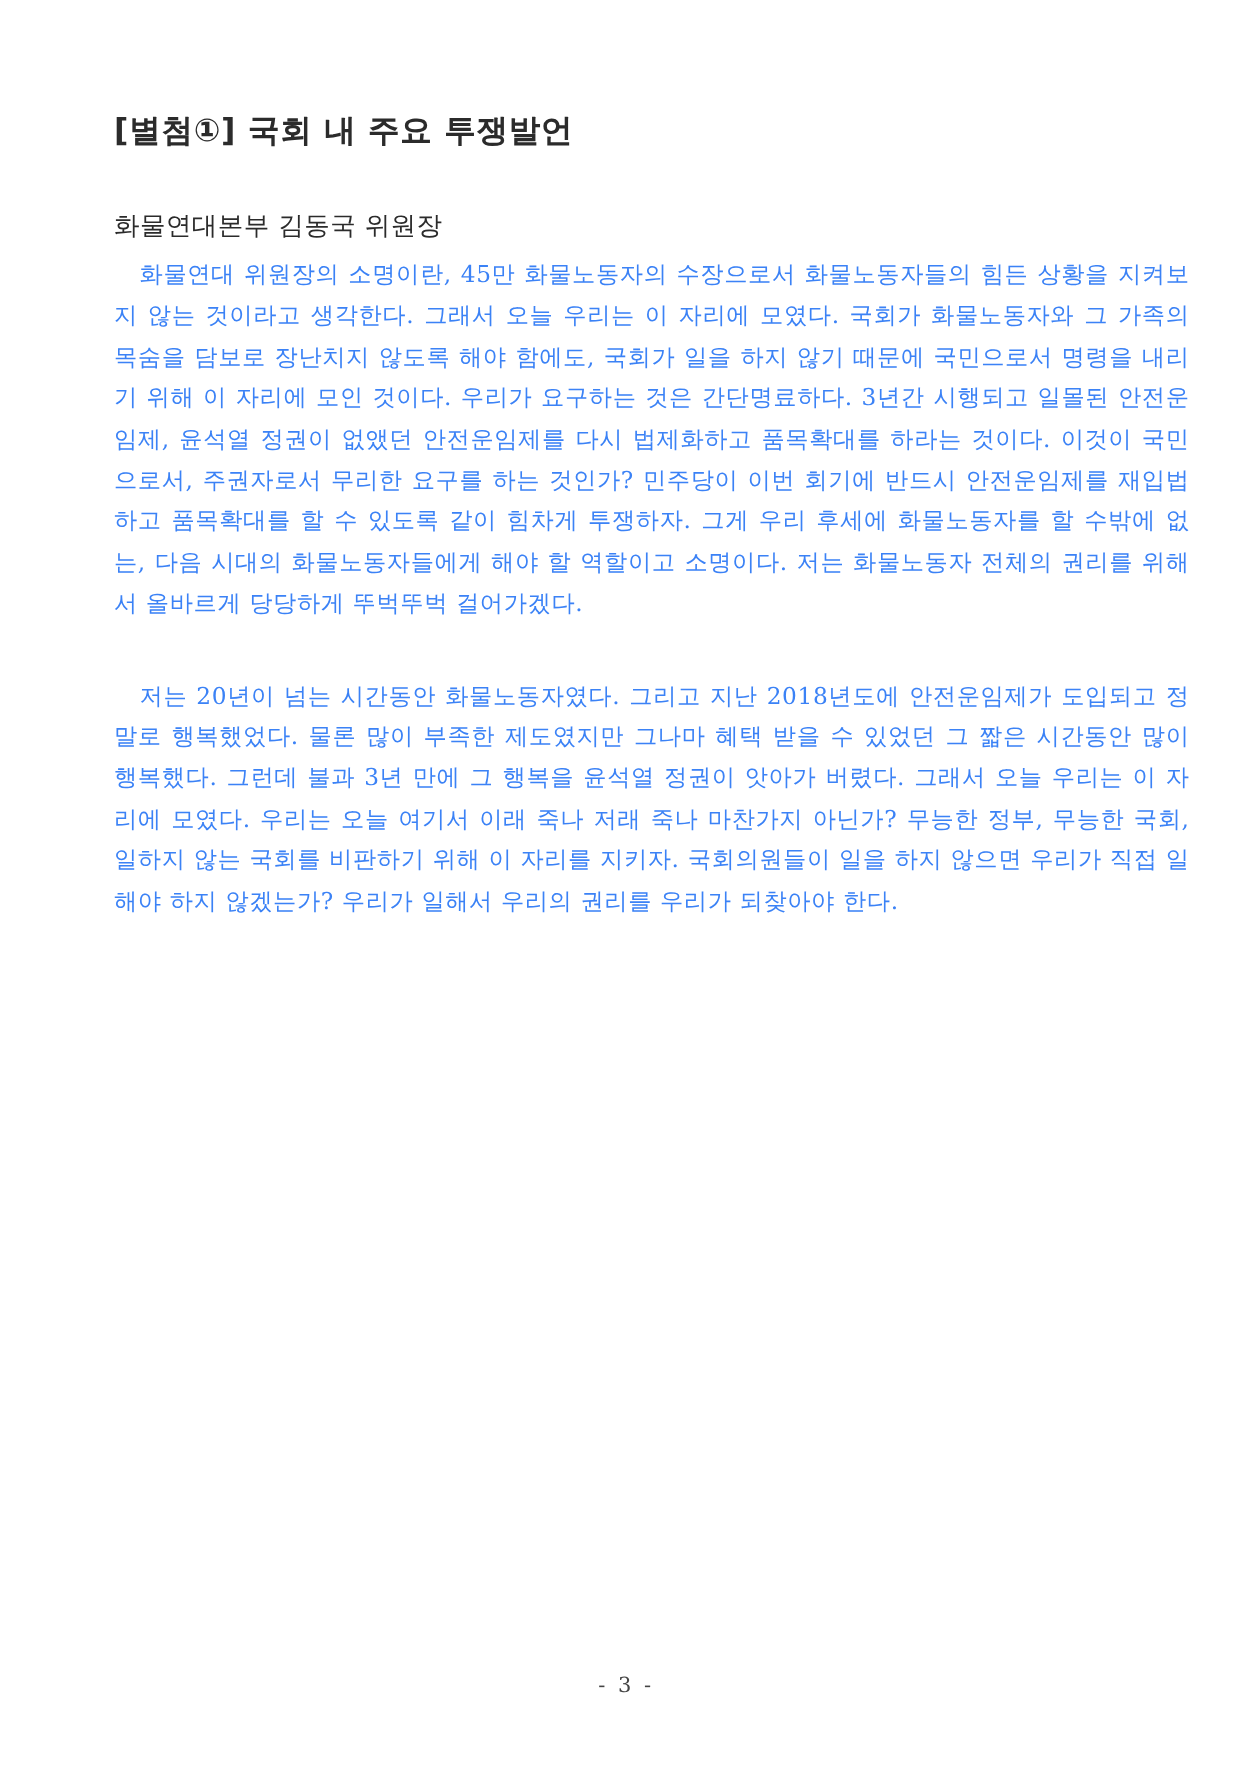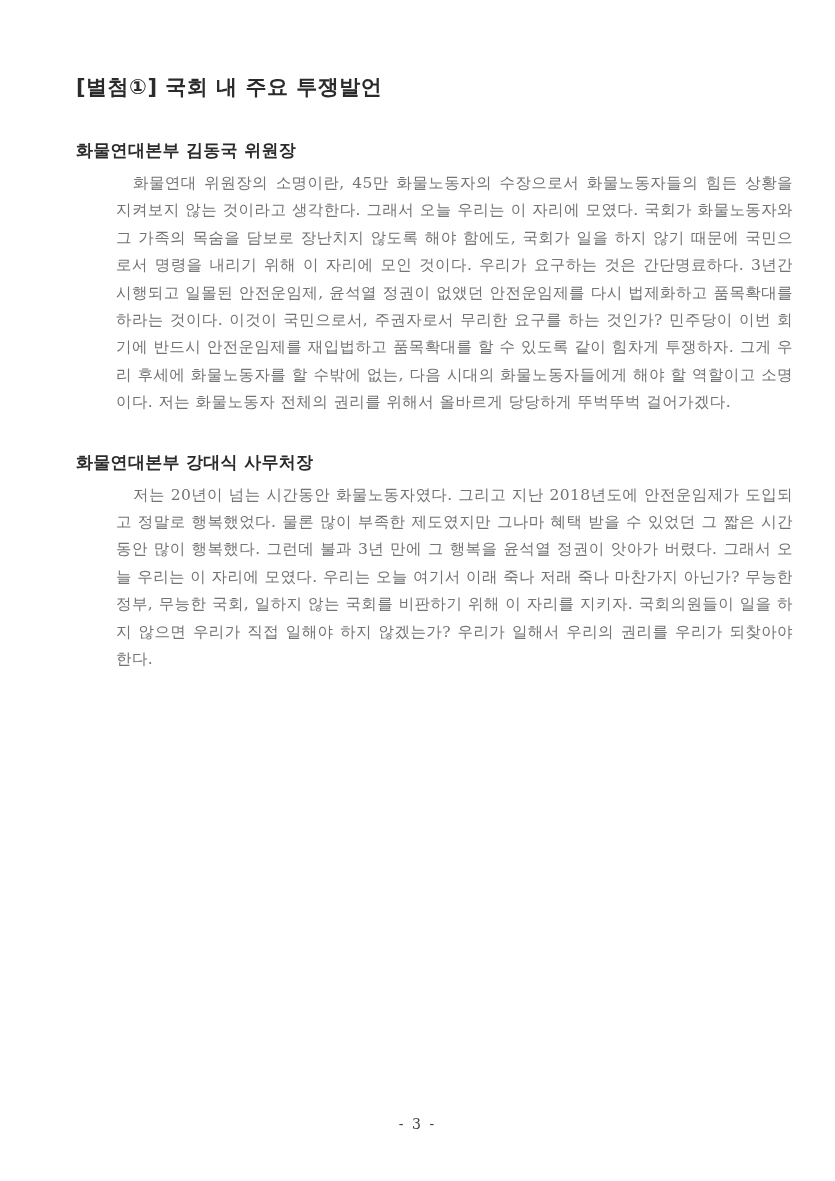--- a/index.html
+++ b/index.html
@@ -25,34 +25,33 @@
     font-size: 21px;
     font-weight: bold;
     color: #2b2b2b;
     letter-spacing: 0.5px;
     margin-bottom: 38px;
   }
   .section { margin-bottom: 34px; }
   .section-heading {
     font-family: "DejaVu Sans", "Liberation Sans", sans-serif;
     font-size: 17px;
-    font-weight: bold;
+    font-weight: normal;
     color: #2b2b2b;
     letter-spacing: 0.3px;
     margin-bottom: 8px;
   }
   .section-body {
     font-size: 15.5px;
     line-height: 27.4px;
     text-align: justify;
     text-indent: 1.1em;
     word-break: break-all;
     letter-spacing: 0.4px;
-    color: #737373;
-    margin-left: 40px;
+    color: #3b82f6;
   }
   .page-number {
     position: absolute;
     top: 1116px;
     left: 0;
     width: 835px;
     text-align: center;
     font-family: "DejaVu Serif", "Liberation Serif", serif;
     font-size: 14px;
     color: #444444;
@@ -65,21 +64,20 @@
 <div class="page">
 
   <h1 class="doc-title">[별첨①] 국회 내 주요 투쟁발언</h1>
 
   <div class="section">
     <h2 class="section-heading">화물연대본부 김동국 위원장</h2>
     <p class="section-body">화물연대 위원장의 소명이란, 45만 화물노동자의 수장으로서 화물노동자들의 힘든 상황을 지켜보지 않는 것이라고 생각한다. 그래서 오늘 우리는 이 자리에 모였다. 국회가 화물노동자와 그 가족의 목숨을 담보로 장난치지 않도록 해야 함에도, 국회가 일을 하지 않기 때문에 국민으로서 명령을 내리기 위해 이 자리에 모인 것이다. 우리가 요구하는 것은 간단명료하다. 3년간 시행되고 일몰된 안전운임제, 윤석열 정권이 없앴던 안전운임제를 다시 법제화하고 품목확대를 하라는 것이다. 이것이 국민으로서, 주권자로서 무리한 요구를 하는 것인가? 민주당이 이번 회기에 반드시 안전운임제를 재입법하고 품목확대를 할 수 있도록 같이 힘차게 투쟁하자. 그게 우리 후세에 화물노동자를 할 수밖에 없는, 다음 시대의 화물노동자들에게 해야 할 역할이고 소명이다. 저는 화물노동자 전체의 권리를 위해서 올바르게 당당하게 뚜벅뚜벅 걸어가겠다.</p>
   </div>
 
   <div class="section">
-    <h2 class="section-heading">화물연대본부 강대식 사무처장</h2>
     <p class="section-body">저는 20년이 넘는 시간동안 화물노동자였다. 그리고 지난 2018년도에 안전운임제가 도입되고 정말로 행복했었다. 물론 많이 부족한 제도였지만 그나마 혜택 받을 수 있었던 그 짧은 시간동안 많이 행복했다. 그런데 불과 3년 만에 그 행복을 윤석열 정권이 앗아가 버렸다. 그래서 오늘 우리는 이 자리에 모였다. 우리는 오늘 여기서 이래 죽나 저래 죽나 마찬가지 아닌가? 무능한 정부, 무능한 국회, 일하지 않는 국회를 비판하기 위해 이 자리를 지키자. 국회의원들이 일을 하지 않으면 우리가 직접 일해야 하지 않겠는가? 우리가 일해서 우리의 권리를 우리가 되찾아야 한다.</p>
   </div>
 
   <div class="section">
   </div>
 
   <div class="page-number">- 3 -</div>
 
 </div>
 

